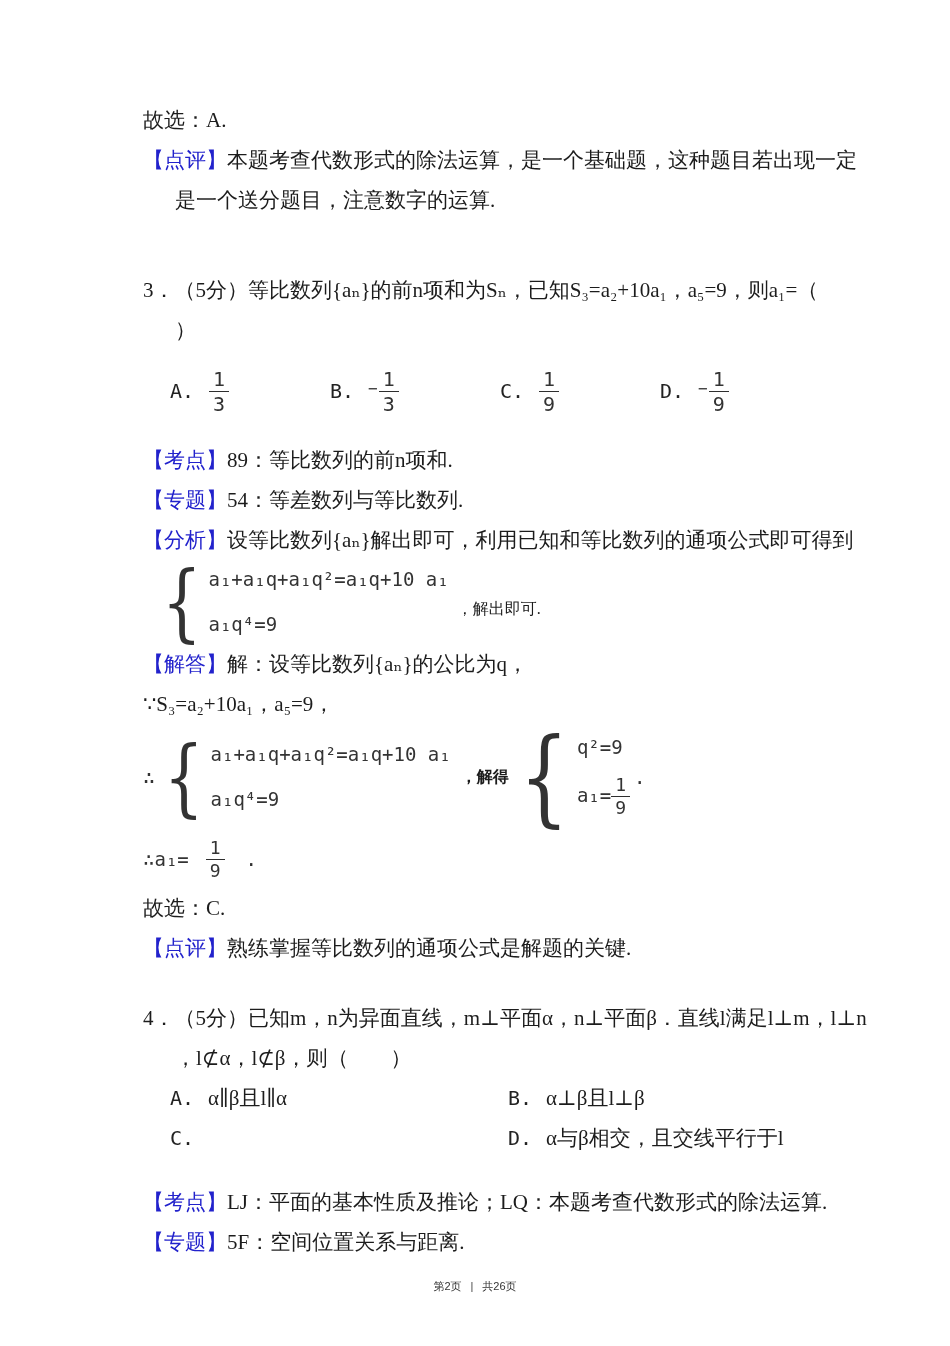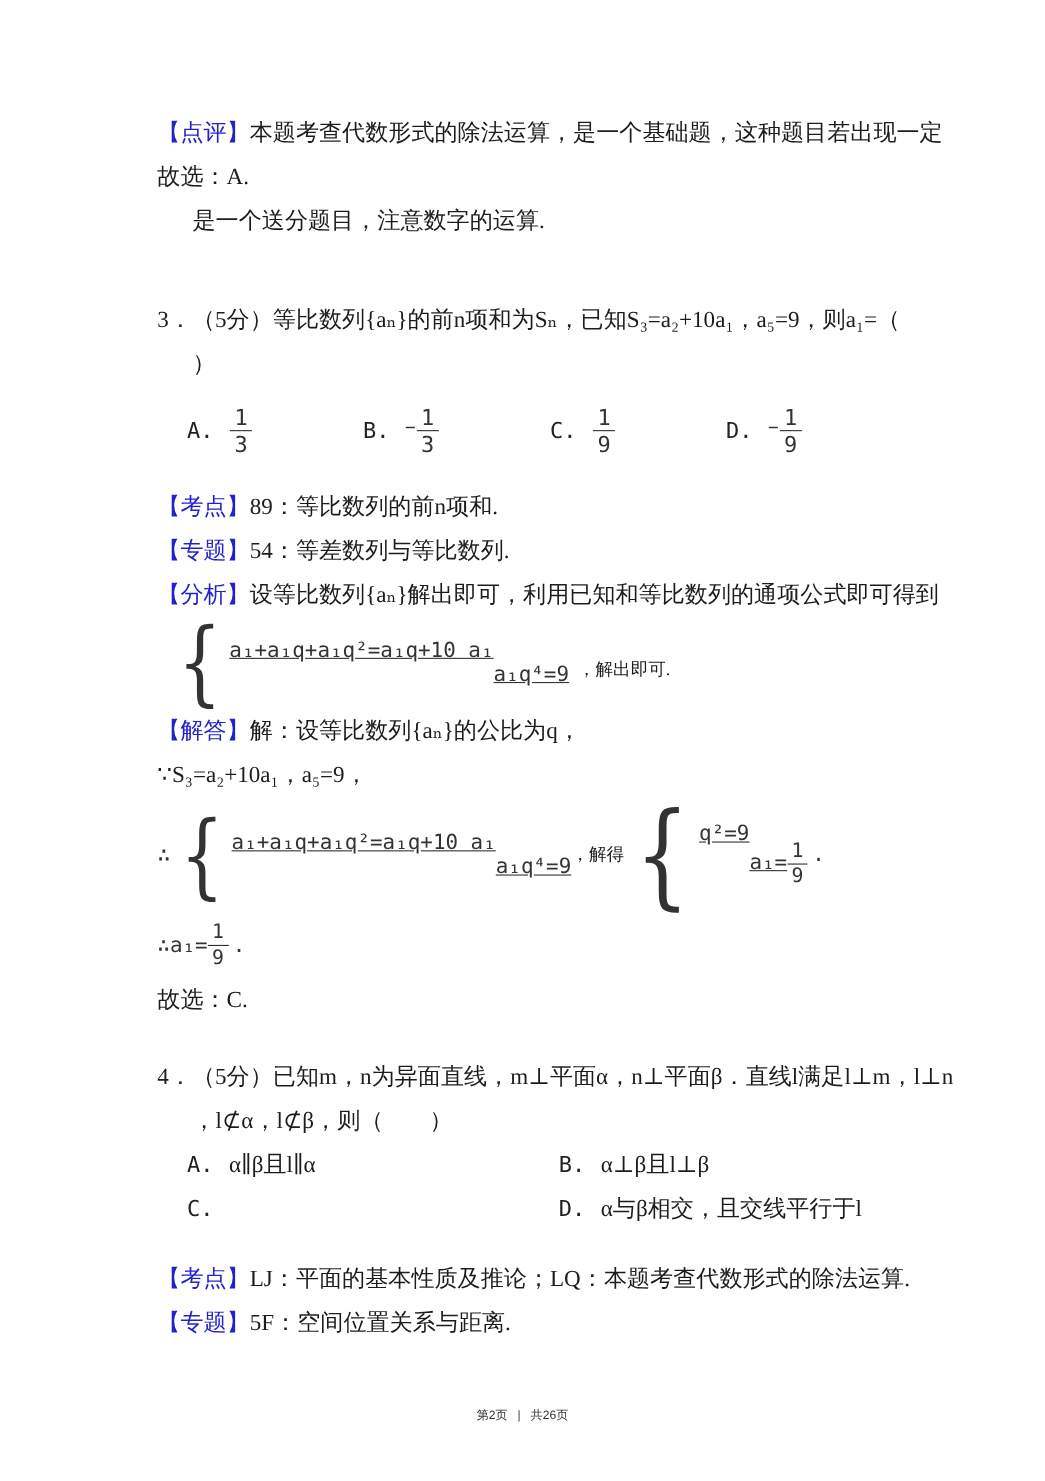--- a/index.html
+++ b/index.html
@@ -30,21 +30,21 @@
   }
   .math-row { display:flex; align-items:center; }
   .brace {
     font-family:"DejaVu Serif","Liberation Serif",serif;
     font-weight:400; color:#333333;
     line-height:1; transform:scaleX(.75);
     user-select:none;
   }
   .brace-2line { font-size:84px; }
   .brace-frac  { font-size:104px; }
-  .eq-col { display:flex; flex-direction:row; justify-content:center;text-decoration:underline; }
+  .eq-col { display:flex; flex-direction:column; justify-content:center; }
   .eq-col .eq { line-height:1.2; }
   .eq-col.gap-wide .eq + .eq { margin-top:22px; }
   .eq-col.gap-mid  .eq + .eq { margin-top:16px; }
 
   
   .frac { display:inline-flex; flex-direction:column; text-align:center; vertical-align:middle; }
   .frac .fnum { border-bottom:1.6px solid #2e2e2e; padding:0 4px; line-height:1.2; }
   .frac .fden { padding:0 4px; line-height:1.2; }
   .opt-frac { font-family:"DejaVu Sans Mono","Liberation Mono",monospace; font-size:20px; color:#333; }
   .small-frac { font-size:18px; }
@@ -64,43 +64,43 @@
   .sign { font-family:"DejaVu Sans Mono",monospace; font-size:16px; color:#333; margin-right:1px; position:relative; top:-3px; }
 
   
   .options-grid .orow { display:flex; line-height:40px; padding-left:27px; }
   .options-grid .ocell { display:flex; }
   .options-grid .ocell.left { width:338px; }
 
   
   .mb-fenxi { margin-left:12px; height:84px; }
   .mb-jieda { margin-left:0;  height:106px; }
-  .mb-concl { margin-left:0;  height:58px; }
+  .mb-concl { margin-left:0;  height:58px;gap:17px; }
   .after-cn { margin-left:8px; align-self:center; padding-top:14px; }
-  .solve-cn { margin-right:2px; }
+  .solve-cn { margin-left:10px; margin-right:2px;font-weight:bold; }
   .lead-sym { margin-right:2px; font-size:20px; color:#333; }
   .end-dot  { margin-left:4px; color:#333; }
 
   .footer {
     position:absolute; left:0; right:0; bottom:52px;
     text-align:center;
     font-family:"Liberation Sans","DejaVu Sans",sans-serif;
     font-size:11px; color:#333;
   }
   .footer .sep { margin:0 9px; color:#444; }
 </style>
 </head>
 <body>
 
 <div class="page">
 
+  <div class="line">故选：A.</div>
   <div class="line">
     <span class="tag">【点评】</span><span>本题考查代数形式的除法运算，是一个基础题，这种题目若出现一定</span>
   </div>
-  <div class="line">故选：A.</div>
   <div class="line indent1">是一个送分题目，注意数字的运算.</div>
 
   <div class="gap-section"></div>
 
   <div class="line">3．（5分）等比数列{aₙ}的前n项和为Sₙ，已知S₃=a₂+10a₁，a₅=9，则a₁=（</div>
   <div class="line indent1">）</div>
 
   <div class="options-row">
     <div class="opt w1">
       <span class="opt-label">A.</span>
@@ -186,20 +186,23 @@
   <div class="math-row mb-concl eqfont">
     <span>∴a₁=</span>
       <span class="frac small-frac">
         <span class="fnum">1</span>
         <span class="fden">9</span>
       </span>
       <span class="end-dot">.</span>
   </div>
 
   <div class="line">故选：C.</div>
+  <div class="line">
+    <span class="tag">【点评】</span><span>熟练掌握等比数列的通项公式是解题的关键.</span>
+  </div>
 
   <div class="gap-q4"></div>
 
   <div class="line">4．（5分）已知m，n为异面直线，m⊥平面α，n⊥平面β．直线l满足l⊥m，l⊥n</div>
   <div class="line indent1">，l⊄α，l⊄β，则（　　）</div>
 
   <div class="options-grid">
     <div class="orow">
       <div class="ocell left">
         <span class="opt-label">A.</span>

